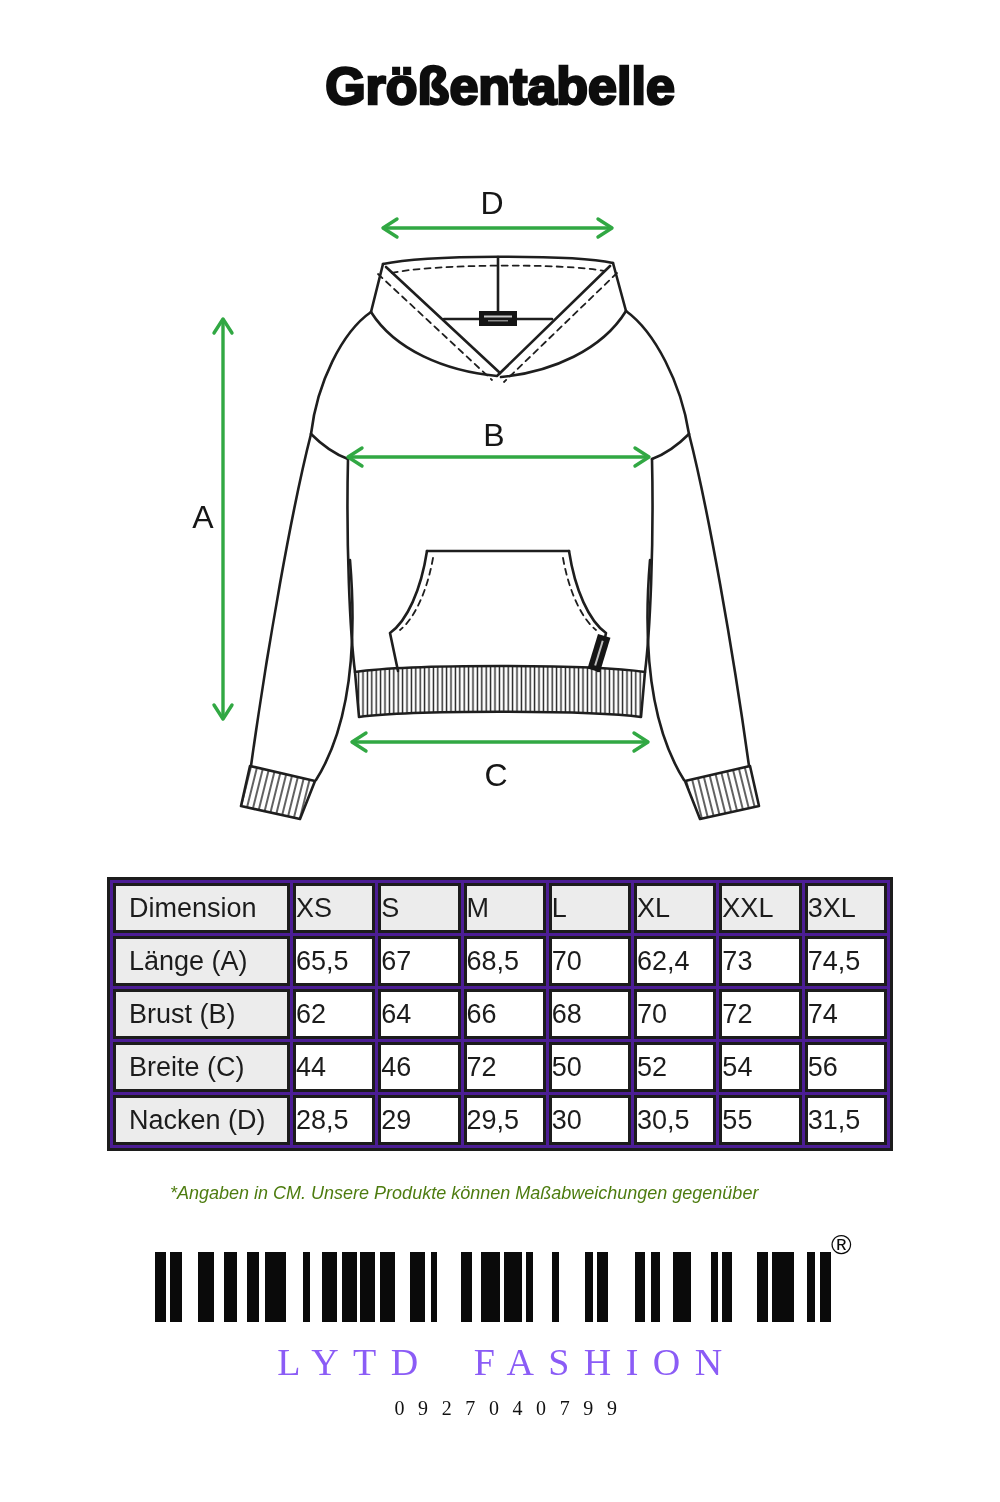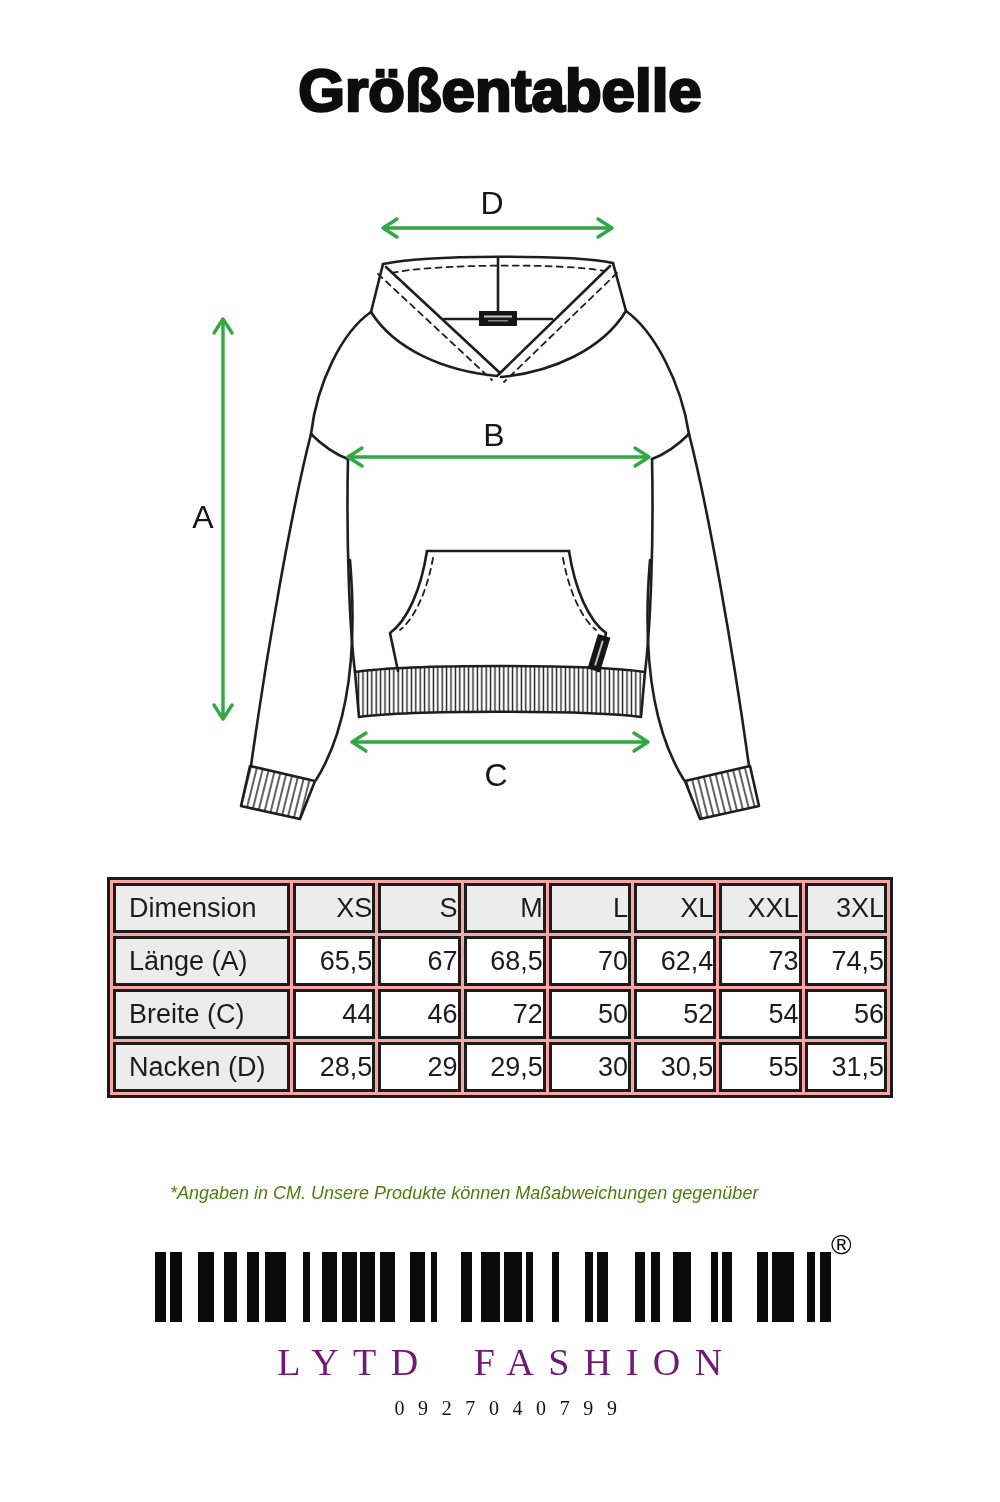--- a/index.html
+++ b/index.html
@@ -2,34 +2,34 @@
 <html><head>
 <meta charset="utf-8">
 <style>
   html,body{margin:0;padding:0;}
   body{
     width:1000px;height:1502px;position:relative;background:#ffffff;
     font-family:"Liberation Sans",sans-serif;color:#161616;overflow:hidden;
   }
   .page-title{
     position:absolute;top:56px;left:0;width:1000px;text-align:center;
-    font-size:60px;font-weight:700;letter-spacing:0px;color:#0d0d0d;
+    font-size:52px;font-weight:700;letter-spacing:0px;color:#0d0d0d;
     -webkit-text-stroke:2.6px #0d0d0d;
   }
   .diagram-svg{position:absolute;top:0;left:0;}
 
   
   .size-table{
     position:absolute;left:107px;top:877px;width:786px;
     border-collapse:separate;border-spacing:3px;
-    border:3px solid #1c1c1c;background:#fca5a5;table-layout:fixed;
+    border:3px solid #1c1c1c;background:#4c1d95;table-layout:fixed;
   }
   .size-table td{
     border:3px solid #1c1c1c;height:44px;font-size:27px;color:#1c1c1c;
-    text-align:right;vertical-align:middle;background:#ffffff;padding:0;
+    text-align:left;vertical-align:middle;background:#ffffff;padding:0;
   }
   .size-table td.lbl{
     background:#ececec;text-align:left;padding-left:13px;
   }
   .size-table col.c0{width:23.5%;}
   .size-table tr.hdr td{background:#ececec;}
 
   .disclaimer{
     position:absolute;left:170px;top:1180px;width:700px;
     font-size:18px;font-style:italic;color:#4d7c0f;line-height:27px;
@@ -39,21 +39,21 @@
     position:absolute;left:155px;top:1252px;width:676px;height:70px;
     display:flex;align-items:stretch;
   }
   .barcode .bar{background:#0a0a0a;height:100%;flex:0 0 auto;}
   .registered{
     position:absolute;left:831px;top:1229px;font-size:28px;color:#0a0a0a;
     font-family:"Liberation Sans",sans-serif;
   }
   .brand-name{
     position:absolute;left:0;top:1340px;width:1000px;text-align:center;
-    font-family:"Liberation Serif",serif;font-size:38px;color:#701a75;
+    font-family:"Liberation Serif",serif;font-size:38px;color:#8b5cf6;
     letter-spacing:0.38em;word-spacing:0.45em;padding-left:14px;box-sizing:border-box;
   }
   .brand-number{
     position:absolute;left:0;top:1397px;width:1000px;text-align:center;
     font-family:"Liberation Serif",serif;font-size:20px;color:#111111;
     letter-spacing:0.68em;padding-left:25px;box-sizing:border-box;
   }
 </style>
 </head>
 <body>
@@ -182,20 +182,30 @@
   </tr>
   <tr>
     <td class="lbl">Länge (A)</td>
     <td>65,5</td>
     <td>67</td>
     <td>68,5</td>
     <td>70</td>
     <td>62,4</td>
     <td>73</td>
     <td>74,5</td>
+  </tr>
+  <tr>
+    <td class="lbl">Brust (B)</td>
+    <td>62</td>
+    <td>64</td>
+    <td>66</td>
+    <td>68</td>
+    <td>70</td>
+    <td>72</td>
+    <td>74</td>
   </tr>
   <tr>
     <td class="lbl">Breite (C)</td>
     <td>44</td>
     <td>46</td>
     <td>72</td>
     <td>50</td>
     <td>52</td>
     <td>54</td>
     <td>56</td>

